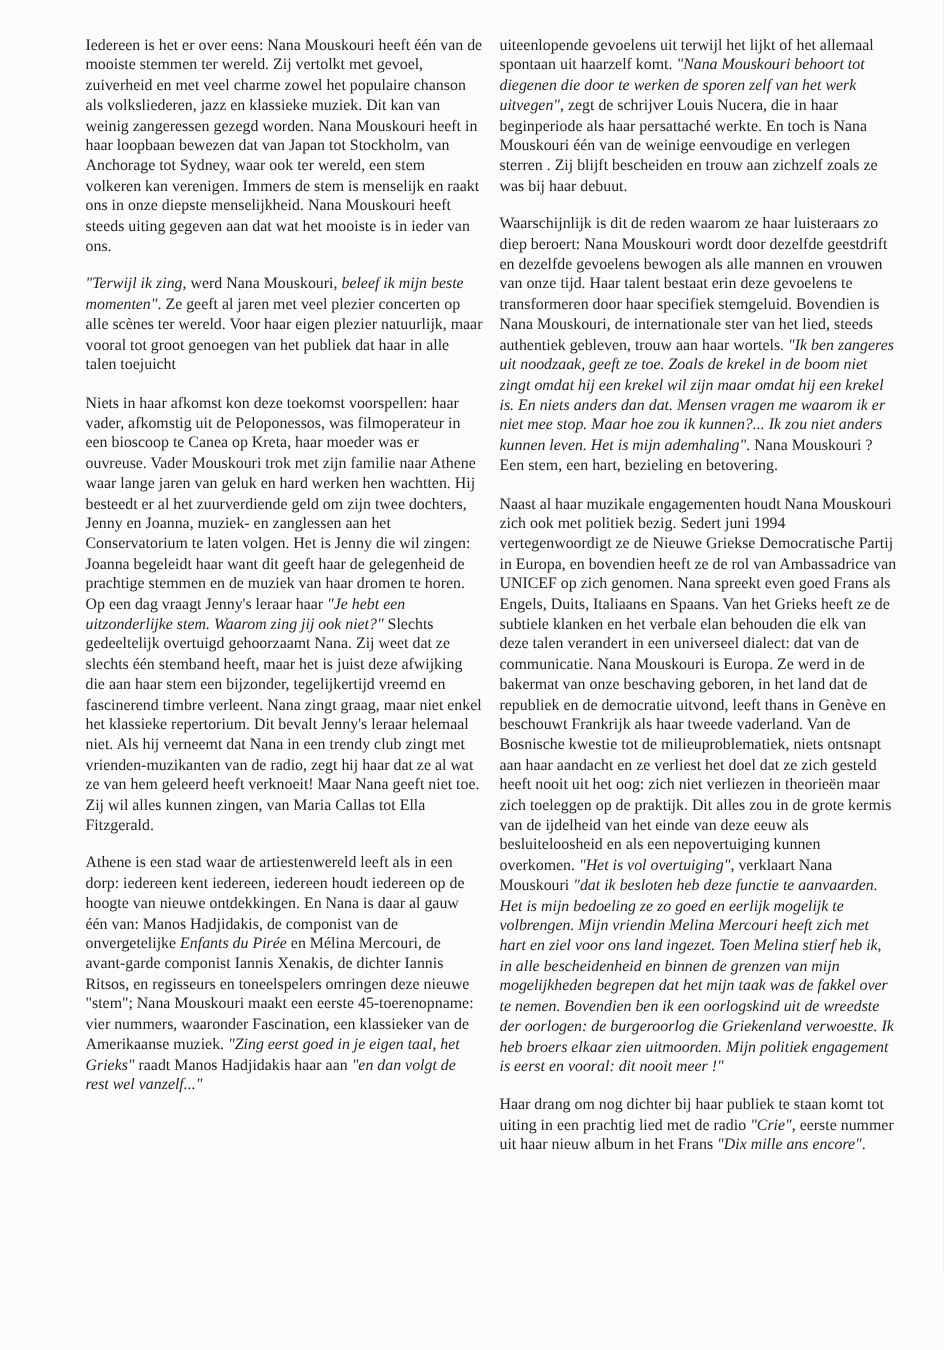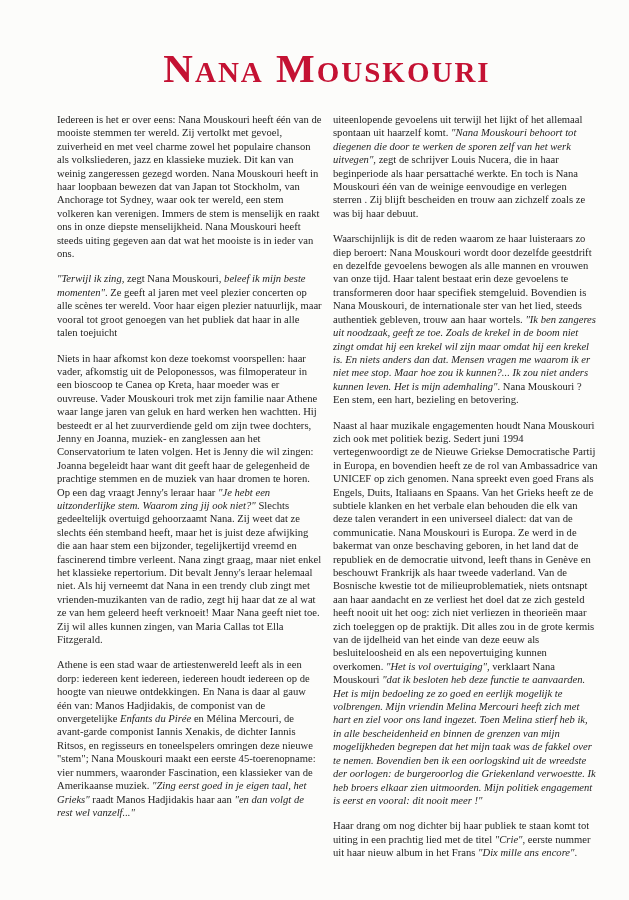--- a/index.html
+++ b/index.html
@@ -55,28 +55,27 @@
     margin-top: 0;
   }
   .it {
     font-style: italic;
   }
 </style>
 </head>
 <body>
 
 <div class="page" style="background: rgb(252, 252, 250); color: rgb(36, 36, 36);">
-  <h1 class="masthead" style="color: rgb(196, 18, 51);">Nana Mouskouri</h1>
   <div class="columns">
     <div class="col">
         <p class="body-paragraph"><span>Iedereen is het er over eens: Nana Mouskouri heeft één van de mooiste stemmen ter wereld. Zij vertolkt met gevoel, zuiverheid en met veel charme zowel het populaire chanson als volksliederen, jazz en klassieke muziek. Dit kan van weinig zangeressen gezegd worden. Nana Mouskouri heeft in haar loopbaan bewezen dat van Japan tot Stockholm, van Anchorage tot Sydney, waar ook ter wereld, een stem volkeren kan verenigen. Immers de stem is menselijk en raakt ons in onze diepste menselijkheid. Nana Mouskouri heeft steeds uiting gegeven aan dat wat het mooiste is in ieder van ons.</span></p>
-        <p class="body-paragraph"><span class="it">"Terwijl ik zing, </span><span>zegt Nana Mouskouri, </span><span class="it">beleef ik mijn beste momenten"</span><span>. Ze geeft al jaren met veel plezier concerten op alle scènes ter wereld. Voor haar eigen plezier natuurlijk, maar vooral tot groot genoegen van het publiek dat haar in alle talen toejuicht</span></p>
+        <p class="body-paragraph"><span class="it">"Terwijl ik zing, </span><span>werd Nana Mouskouri, </span><span class="it">beleef ik mijn beste momenten"</span><span>. Ze geeft al jaren met veel plezier concerten op alle scènes ter wereld. Voor haar eigen plezier natuurlijk, maar vooral tot groot genoegen van het publiek dat haar in alle talen toejuicht</span></p>
         <p class="body-paragraph"><span>Niets in haar afkomst kon deze toekomst voorspellen: haar vader, afkomstig uit de Peloponessos, was filmoperateur in een bioscoop te Canea op Kreta, haar moeder was er ouvreuse. Vader Mouskouri trok met zijn familie naar Athene waar lange jaren van geluk en hard werken hen wachtten. Hij besteedt er al het zuurverdiende geld om zijn twee dochters, Jenny en Joanna, muziek- en zanglessen aan het Conservatorium te laten volgen. Het is Jenny die wil zingen: Joanna begeleidt haar want dit geeft haar de gelegenheid de prachtige stemmen en de muziek van haar dromen te horen. Op een dag vraagt Jenny's leraar haar </span><span class="it">"Je hebt een uitzonderlijke stem. Waarom zing jij ook niet?"</span><span> Slechts gedeeltelijk overtuigd gehoorzaamt Nana. Zij weet dat ze slechts één stemband heeft, maar het is juist deze afwijking die aan haar stem een bijzonder, tegelijkertijd vreemd en fascinerend timbre verleent. Nana zingt graag, maar niet enkel het klassieke repertorium. Dit bevalt Jenny's leraar helemaal niet. Als hij verneemt dat Nana in een trendy club zingt met vrienden-muzikanten van de radio, zegt hij haar dat ze al wat ze van hem geleerd heeft verknoeit! Maar Nana geeft niet toe. Zij wil alles kunnen zingen, van Maria Callas tot Ella Fitzgerald.</span></p>
         <p class="body-paragraph"><span>Athene is een stad waar de artiestenwereld leeft als in een dorp: iedereen kent iedereen, iedereen houdt iedereen op de hoogte van nieuwe ontdekkingen. En Nana is daar al gauw één van: Manos Hadjidakis, de componist van de onvergetelijke </span><span class="it">Enfants du Pirée</span><span> en Mélina Mercouri, de avant-garde componist Iannis Xenakis, de dichter Iannis Ritsos, en regisseurs en toneelspelers omringen deze nieuwe "stem"; Nana Mouskouri maakt een eerste 45-toerenopname: vier nummers, waaronder Fascination, een klassieker van de Amerikaanse muziek. </span><span class="it">"Zing eerst goed in je eigen taal, het Grieks"</span><span> raadt Manos Hadjidakis haar aan </span><span class="it">"en dan volgt de rest wel vanzelf..."</span></p>
       </div>
     <div class="col">
         <p class="body-paragraph"><span>uiteenlopende gevoelens uit terwijl het lijkt of het allemaal spontaan uit haarzelf komt. </span><span class="it">"Nana Mouskouri behoort tot diegenen die door te werken de sporen zelf van het werk uitvegen"</span><span>, zegt de schrijver Louis Nucera, die in haar beginperiode als haar persattaché werkte. En toch is Nana Mouskouri één van de weinige eenvoudige en verlegen sterren . Zij blijft bescheiden en trouw aan zichzelf zoals ze was bij haar debuut.</span></p>
         <p class="body-paragraph"><span>Waarschijnlijk is dit de reden waarom ze haar luisteraars zo diep beroert: Nana Mouskouri wordt door dezelfde geestdrift en dezelfde gevoelens bewogen als alle mannen en vrouwen van onze tijd. Haar talent bestaat erin deze gevoelens te transformeren door haar specifiek stemgeluid. Bovendien is Nana Mouskouri, de internationale ster van het lied, steeds authentiek gebleven, trouw aan haar wortels. </span><span class="it">"Ik ben zangeres uit noodzaak, geeft ze toe. Zoals de krekel in de boom niet zingt omdat hij een krekel wil zijn maar omdat hij een krekel is. En niets anders dan dat. Mensen vragen me waarom ik er niet mee stop. Maar hoe zou ik kunnen?... Ik zou niet anders kunnen leven. Het is mijn ademhaling"</span><span>. Nana Mouskouri ? Een stem, een hart, bezieling en betovering.</span></p>
         <p class="body-paragraph"><span>Naast al haar muzikale engagementen houdt Nana Mouskouri zich ook met politiek bezig. Sedert juni 1994 vertegenwoordigt ze de Nieuwe Griekse Democratische Partij in Europa, en bovendien heeft ze de rol van Ambassadrice van UNICEF op zich genomen. Nana spreekt even goed Frans als Engels, Duits, Italiaans en Spaans. Van het Grieks heeft ze de subtiele klanken en het verbale elan behouden die elk van deze talen verandert in een universeel dialect: dat van de communicatie. Nana Mouskouri is Europa. Ze werd in de bakermat van onze beschaving geboren, in het land dat de republiek en de democratie uitvond, leeft thans in Genève en beschouwt Frankrijk als haar tweede vaderland. Van de Bosnische kwestie tot de milieuproblematiek, niets ontsnapt aan haar aandacht en ze verliest het doel dat ze zich gesteld heeft nooit uit het oog: zich niet verliezen in theorieën maar zich toeleggen op de praktijk. Dit alles zou in de grote kermis van de ijdelheid van het einde van deze eeuw als besluiteloosheid en als een nepovertuiging kunnen overkomen. </span><span class="it">"Het is vol overtuiging"</span><span>, verklaart Nana Mouskouri </span><span class="it">"dat ik besloten heb deze functie te aanvaarden. Het is mijn bedoeling ze zo goed en eerlijk mogelijk te volbrengen. Mijn vriendin Melina Mercouri heeft zich met hart en ziel voor ons land ingezet. Toen Melina stierf heb ik, in alle bescheidenheid en binnen de grenzen van mijn mogelijkheden begrepen dat het mijn taak was de fakkel over te nemen. Bovendien ben ik een oorlogskind uit de wreedste der oorlogen: de burgeroorlog die Griekenland verwoestte. Ik heb broers elkaar zien uitmoorden. Mijn politiek engagement is eerst en vooral: dit nooit meer !"</span></p>
-        <p class="body-paragraph"><span>Haar drang om nog dichter bij haar publiek te staan komt tot uiting in een prachtig lied met de titel </span><span class="it">"Crie"</span><span>, eerste nummer uit haar nieuw album in het Frans </span><span class="it">"Dix mille ans encore"</span><span>.</span></p>
+        <p class="body-paragraph"><span>Haar drang om nog dichter bij haar publiek te staan komt tot uiting in een prachtig lied met de radio </span><span class="it">"Crie"</span><span>, eerste nummer uit haar nieuw album in het Frans </span><span class="it">"Dix mille ans encore"</span><span>.</span></p>
       </div>
   </div>
 </div>
 
 </body></html>

